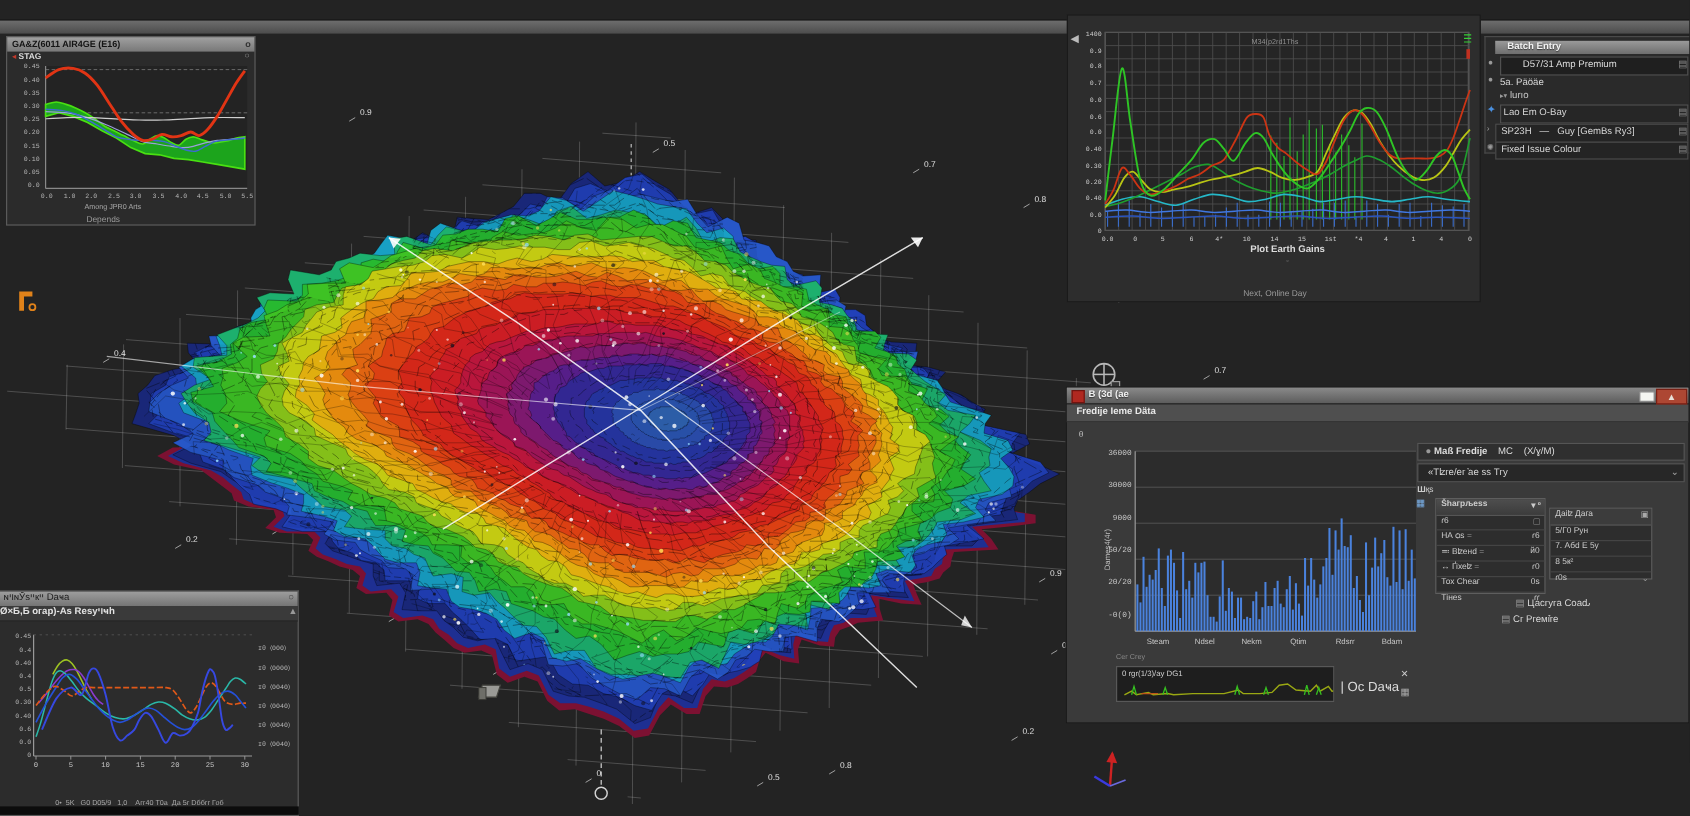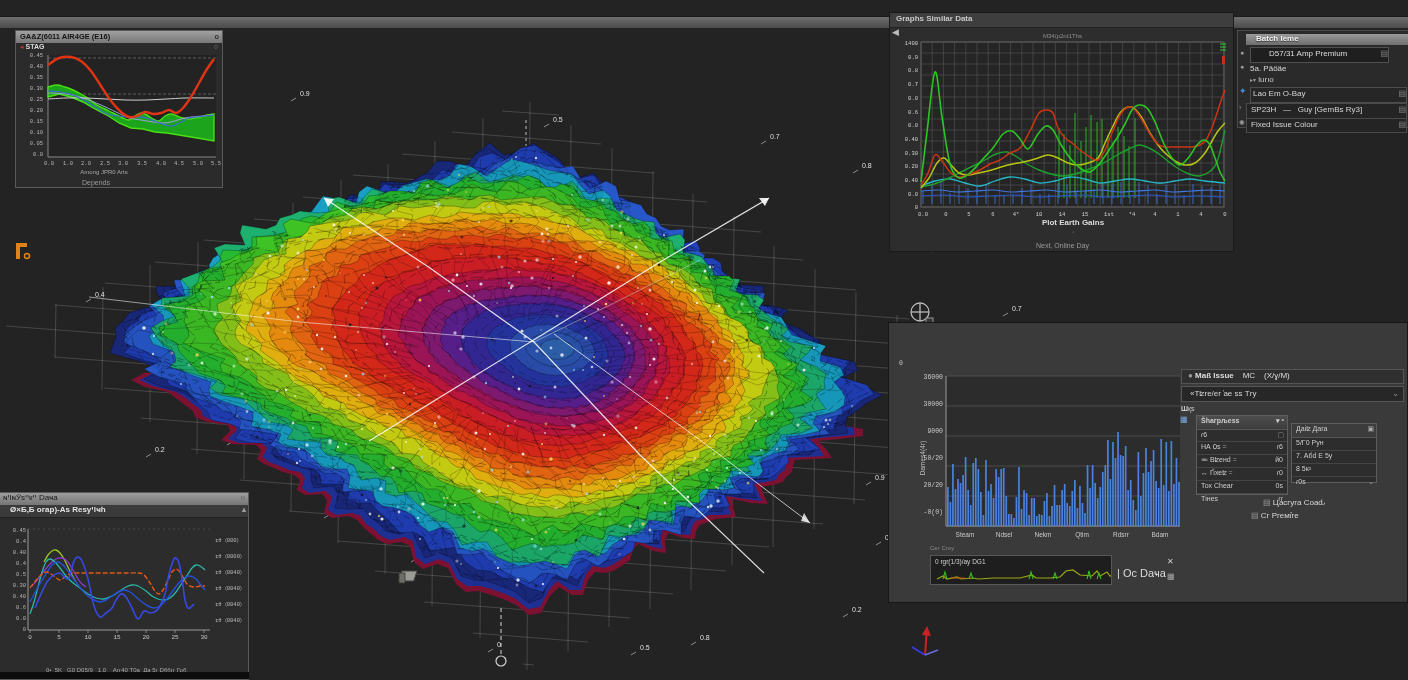--- a/index.html
+++ b/index.html
@@ -1083,21 +1083,21 @@
         <line x1="925" y1="655" x2="938" y2="650" stroke="#6a6adf" stroke-width="1.5"></line>
       </g>
       <g fill="#e0821a">
         <path d="M16,243 h11 v4 h-7 v12 h-4 z"></path>
         <circle cx="27" cy="256" r="2.5" fill="none" stroke="#e0821a" stroke-width="1.5"></circle>
       </g>
     </svg>
 
 <div style="position:absolute;left:0;top:16px;width:1408px;height:12px;background:linear-gradient(#6e6e6e,#4c4c4c);border-top:1px solid #1a1a1a;box-sizing:border-box"></div>
 
-<div style="position:absolute;left:15px;top:30px;width:208px;height:158px;background:#2b2b2b;border:1px solid #5a5a5a;box-sizing:border-box">
+<div style="position:absolute;left:5px;top:30px;width:208px;height:158px;background:#2b2b2b;border:1px solid #5a5a5a;box-sizing:border-box">
  <div style="height:11px;background:linear-gradient(#a0a0a0,#787878);color:#141414;font-size:7.5px;font-weight:bold;padding:1px 0 0 4px;letter-spacing:0;white-space:nowrap;overflow:hidden">GA&amp;Z(6011 AIR4GE (E16)<span style="float:right;margin-right:3px;color:#333">o</span></div>
  <div style="height:10px;color:#ddd;font-size:7px;padding-left:4px"><span style="color:#c0392b">◂</span> <b>STAG</b><span style="float:right;margin-right:4px;color:#999">○</span></div>
  <svg width="206" height="135" viewBox="0 0 206 135" style="display:block">
   <rect x="32" y="2" width="168" height="102" fill="#232323"></rect>
   <line x1="32" y1="5" x2="200" y2="5" stroke="#777" stroke-width="0.7" stroke-dasharray="3,2"></line>
   <line x1="32" y1="41" x2="200" y2="41" stroke="#777" stroke-width="0.7" stroke-dasharray="3,2"></line>
   <line x1="32" y1="2" x2="32" y2="104" stroke="#888" stroke-width="1"></line>
   <line x1="32" y1="104" x2="200" y2="104" stroke="#888" stroke-width="1"></line>
   <path d="M32.0,34.0C33.5,33.7 38.2,32.0 41.0,32.0C43.8,32.0 46.3,33.2 49.0,34.0C51.7,34.8 54.3,35.8 57.0,37.0C59.7,38.2 62.3,39.5 65.0,41.0C67.7,42.5 70.3,44.2 73.0,46.0C75.7,47.8 78.3,50.3 81.0,52.0C83.7,53.7 86.3,54.7 89.0,56.0C91.7,57.3 94.3,58.7 97.0,60.0C99.7,61.3 102.3,62.8 105.0,64.0C107.7,65.2 110.7,67.2 113.0,67.0C115.3,66.8 117.0,64.2 119.0,63.0C121.0,61.8 123.0,60.2 125.0,60.0C127.0,59.8 129.0,61.0 131.0,62.0C133.0,63.0 135.0,65.0 137.0,66.0C139.0,67.0 141.0,68.5 143.0,68.0C145.0,67.5 147.0,64.2 149.0,63.0C151.0,61.8 153.0,61.0 155.0,61.0C157.0,61.0 159.0,62.3 161.0,63.0C163.0,63.7 165.0,64.5 167.0,65.0C169.0,65.5 171.0,66.0 173.0,66.0C175.0,66.0 177.0,65.3 179.0,65.0C181.0,64.7 183.0,64.5 185.0,64.0C187.0,63.5 188.8,62.5 191.0,62.0C193.2,61.5 196.8,61.2 198.0,61.0L198.0,88.0 L187.0,86.0 L175.0,84.0 L163.0,82.0 L151.0,80.0 L139.0,79.0 L127.0,76.0 L115.0,75.0 L103.0,70.0 L91.0,62.0 L79.0,56.0 L67.0,49.0 L55.0,44.0 L43.0,41.0 L32.0,44.0Z" fill="#1ca41c" stroke="#49e012" stroke-width="1.4"></path>
   <path d="M32.0,40.0C35.0,40.2 44.2,40.2 50.0,41.0C55.8,41.8 61.2,43.2 67.0,45.0C72.8,46.8 79.5,49.7 85.0,52.0C90.5,54.3 95.3,56.8 100.0,59.0C104.7,61.2 108.8,63.7 113.0,65.0C117.2,66.3 121.0,66.3 125.0,67.0C129.0,67.7 133.3,68.5 137.0,69.0C140.7,69.5 144.0,70.0 147.0,70.0C150.0,70.0 152.0,69.7 155.0,69.0C158.0,68.3 161.7,66.8 165.0,66.0C168.3,65.2 171.3,64.5 175.0,64.0C178.7,63.5 183.2,63.3 187.0,63.0C190.8,62.7 196.2,62.2 198.0,62.0" fill="none" stroke="#9aa0d8" stroke-width="1"></path>
@@ -1123,21 +1123,20 @@
         <text x="145" y="112" font-size="5.5" fill="#b5b5b5" text-anchor="middle" font-family="Liberation Mono,monospace">4.0</text>
         <text x="163" y="112" font-size="5.5" fill="#b5b5b5" text-anchor="middle" font-family="Liberation Mono,monospace">4.5</text>
         <text x="182" y="112" font-size="5.5" fill="#b5b5b5" text-anchor="middle" font-family="Liberation Mono,monospace">5.0</text>
         <text x="200" y="112" font-size="5.5" fill="#b5b5b5" text-anchor="middle" font-family="Liberation Mono,monospace">5.5</text>
   <text x="88" y="121" font-size="6" fill="#a8a8a8" text-anchor="middle" font-family="Liberation Sans,sans-serif">Among  JPR0 Arts</text>
   <text x="80" y="132" font-size="7" fill="#999" text-anchor="middle" font-family="Liberation Sans,sans-serif">Depends</text>
  </svg>
 </div>
 
 <div style="position:absolute;left:889px;top:12px;width:345px;height:240px;background:#2d2d2d;border:1px solid #1a1a1a;box-sizing:border-box">
- <div style="height:13px;background:#3e3e3e;border-bottom:1px solid #222;color:#c8c8c8;font-size:8px;font-weight:bold;padding:1px 0 0 6px">Graphs Similar Data</div>
  <div style="position:absolute;left:2px;top:14px;color:#bbb;font-size:9px">◀</div>
  <div style="position:absolute;left:0;top:20px;width:345px;text-align:center;color:#8f8f8f;font-size:6px">M34(p2rd1Ths</div>
  <svg width="341" height="210" viewBox="0 0 341 210" style="display:block;margin-top:0px">
   <rect x="31" y="14" width="303" height="165" fill="#252525" stroke="#666" stroke-width="1"></rect>
   <line x1="31.0" y1="14" x2="31.0" y2="179" stroke="#4f4f4f" stroke-width="0.7"></line>
         <line x1="42.2" y1="14" x2="42.2" y2="179" stroke="#4f4f4f" stroke-width="0.7"></line>
         <line x1="53.4" y1="14" x2="53.4" y2="179" stroke="#4f4f4f" stroke-width="0.7"></line>
         <line x1="64.6" y1="14" x2="64.6" y2="179" stroke="#4f4f4f" stroke-width="0.7"></line>
         <line x1="75.8" y1="14" x2="75.8" y2="179" stroke="#4f4f4f" stroke-width="0.7"></line>
         <line x1="87.0" y1="14" x2="87.0" y2="179" stroke="#4f4f4f" stroke-width="0.7"></line>
@@ -1268,35 +1267,42 @@
         <text x="288" y="188" font-size="5.5" fill="#cfcfcf" text-anchor="middle" font-family="Liberation Mono,monospace">1</text>
         <text x="311" y="188" font-size="5.5" fill="#cfcfcf" text-anchor="middle" font-family="Liberation Mono,monospace">4</text>
         <text x="335" y="188" font-size="5.5" fill="#cfcfcf" text-anchor="middle" font-family="Liberation Mono,monospace">0</text>
   <text x="183" y="197" font-size="8" font-weight="bold" fill="#dcdcdc" text-anchor="middle" font-family="Liberation Sans,sans-serif">Plot Earth Gains</text>
   <text x="183" y="206" font-size="6" fill="#999" text-anchor="middle">◦</text>
  </svg>
  <div style="position:absolute;left:0;bottom:2px;width:345px;text-align:center;color:#9a9a9a;font-size:7px">Next, Online Day</div>
 </div>
 
 <div style="position:absolute;left:1237px;top:30px;width:171px;height:98px;background:#2a2a2a;border:1px solid #4a4a4a;border-right:none;box-sizing:border-box;font-family:'Liberation Sans',sans-serif">
- <div style="position:absolute;left:8px;top:3px;right:0;height:11px;background:linear-gradient(#9a9a9a,#6e6e6e);color:#f2f2f2;font-size:8px;font-weight:bold;padding:0 0 0 10px;text-shadow:0 1px 1px #333">Batch Ieme</div>
- <div style="position:absolute;left:12px;top:16px;right:19px;height:13px;background:#1f1f1f;border:1px solid #505050;color:#ddd;font-size:8px;padding:1px 0 0 18px">D57/31 Amp Premium<span style="float:right;color:#888">▤</span></div>
+ <div style="position:absolute;left:8px;top:3px;right:0;height:11px;background:linear-gradient(#9a9a9a,#6e6e6e);color:#f2f2f2;font-size:8px;font-weight:bold;padding:0 0 0 10px;text-shadow:0 1px 1px #333">Batch Entry</div>
+ <div style="position:absolute;left:12px;top:16px;right:1px;height:13px;background:#1f1f1f;border:1px solid #505050;color:#ddd;font-size:8px;padding:1px 0 0 18px">D57/31 Amp Premium<span style="float:right;color:#888">▤</span></div>
  <div style="position:absolute;left:2px;top:18px;color:#9a9a9a;font-size:7px">●</div>
  <div style="position:absolute;left:12px;top:33px;color:#d8d8d8;font-size:8px">5a. Päöäe</div>
  <div style="position:absolute;left:2px;top:32px;color:#9a9a9a;font-size:7px">●</div>
  <div style="position:absolute;left:12px;top:44px;color:#c8c8c8;font-size:8px"><span style="font-size:6px;color:#999">▸▾</span> lurıo</div>
  <div style="position:absolute;left:12px;top:56px;right:1px;height:13px;background:#262626;border:1px solid #4e4e4e;color:#d5d5d5;font-size:8px;padding:1px 0 0 2px">Lao Em O-Bay<span style="float:right;color:#888">▤</span></div>
  <div style="position:absolute;left:1px;top:55px;color:#4a90e0;font-size:9px">✦</div>
  <div style="position:absolute;left:8px;top:72px;right:1px;height:13px;background:#242424;border:1px solid #4a4a4a;color:#d5d5d5;font-size:8px;padding:1px 0 0 4px">SP23H&nbsp;&nbsp;&nbsp;—&nbsp;&nbsp;&nbsp;Guy [GemBs Ry3]<span style="float:right;color:#888">▤</span></div>
  <div style="position:absolute;left:1px;top:73px;color:#9a9a9a;font-size:7px">›</div>
  <div style="position:absolute;left:8px;top:87px;right:1px;height:12px;background:#242424;border:1px solid #4a4a4a;color:#d5d5d5;font-size:8px;padding:1px 0 0 4px">Fixed Issue Colour<span style="float:right;color:#888">▤</span></div>
  <div style="position:absolute;left:1px;top:88px;color:#9a9a9a;font-size:7px">✺</div>
 </div>
 
 <div style="position:absolute;left:888px;top:322px;width:520px;height:281px;background:#3a3a3a;border:1px solid #161616;box-sizing:border-box;font-family:'Liberation Sans',sans-serif">
+ <div style="height:13px;background:linear-gradient(#8a8a8a,#5c5c5c);border-bottom:1px solid #2a2a2a;position:relative">
+  <div style="position:absolute;left:4px;top:2px;width:9px;height:9px;background:#b02820;border:1px solid #701410"></div>
+  <div style="position:absolute;left:18px;top:1px;color:#f0f0f0;font-size:8px;font-weight:bold;text-shadow:0 1px 1px #333">B (3d (ae</div>
+  <div style="position:absolute;right:28px;top:3px;width:11px;height:7px;background:#f4f6f2;border:1px solid #888;border-radius:1px"></div>
+  <div style="position:absolute;right:1px;top:1px;width:24px;height:11px;background:#ad4733;border:1px solid #7a2014;color:#e8e2da;font-size:8px;text-align:center;line-height:11px">▲</div>
+ </div>
+ <div style="height:13px;background:#4f4f4f;border-bottom:1px solid #2e2e2e;color:#e8e8e8;font-size:8px;padding:1px 0 0 8px;font-weight:bold">Fredije Ieme Däta</div>
  <div style="position:absolute;left:10px;top:36px;color:#bbb;font-size:7px">θ</div>
  <svg width="296" height="180" viewBox="0 0 296 180" style="position:absolute;left:8px;top:40px">
   <rect x="49" y="13" width="234" height="150" fill="#2c2c2c"></rect>
   <line x1="49" y1="13" x2="283" y2="13" stroke="#5a5a5a" stroke-width="0.7"></line>
         <line x1="49" y1="43" x2="283" y2="43" stroke="#5a5a5a" stroke-width="0.7"></line>
         <line x1="49" y1="73" x2="283" y2="73" stroke="#5a5a5a" stroke-width="0.7"></line>
         <line x1="49" y1="103" x2="283" y2="103" stroke="#5a5a5a" stroke-width="0.7"></line>
         <line x1="49" y1="133" x2="283" y2="133" stroke="#5a5a5a" stroke-width="0.7"></line>
         <line x1="49" y1="163" x2="283" y2="163" stroke="#5a5a5a" stroke-width="0.7"></line>
   <line x1="49" y1="13" x2="49" y2="163" stroke="#999" stroke-width="1"></line>
@@ -1400,21 +1406,21 @@
         <text x="46" y="124" font-size="6.5" fill="#c8c8c8" text-anchor="end" font-family="Liberation Mono,monospace">20/20</text>
         <text x="46" y="151" font-size="6.5" fill="#c8c8c8" text-anchor="end" font-family="Liberation Mono,monospace">-0(0)</text>
         <text x="68" y="174" font-size="6.5" fill="#c8c8c8" text-anchor="middle" font-family="Liberation Sans,sans-serif">Steam</text>
         <text x="107" y="174" font-size="6.5" fill="#c8c8c8" text-anchor="middle" font-family="Liberation Sans,sans-serif">Ndsel</text>
         <text x="146" y="174" font-size="6.5" fill="#c8c8c8" text-anchor="middle" font-family="Liberation Sans,sans-serif">Nekm</text>
         <text x="185" y="174" font-size="6.5" fill="#c8c8c8" text-anchor="middle" font-family="Liberation Sans,sans-serif">Qtim</text>
         <text x="224" y="174" font-size="6.5" fill="#c8c8c8" text-anchor="middle" font-family="Liberation Sans,sans-serif">Rdsrr</text>
         <text x="263" y="174" font-size="6.5" fill="#c8c8c8" text-anchor="middle" font-family="Liberation Sans,sans-serif">Bdam</text>
   <text x="28" y="95" font-size="6.5" fill="#c0c0c0" text-anchor="middle" transform="rotate(-90 28 95)" font-family="Liberation Sans,sans-serif">Damеѕ4(4г)</text>
  </svg>
- <div style="position:absolute;left:292px;top:46px;width:223px;height:15px;background:#2f2f2f;border:1px solid #555;color:#ddd;font-size:8px;padding:1px 0 0 6px;box-sizing:border-box"><span style="color:#999">●</span> <b>Maß Issue</b>&nbsp;&nbsp;&nbsp;&nbsp;MC&nbsp;&nbsp;&nbsp;&nbsp;(X/ɣ/M)</div>
+ <div style="position:absolute;left:292px;top:46px;width:223px;height:15px;background:#2f2f2f;border:1px solid #555;color:#ddd;font-size:8px;padding:1px 0 0 6px;box-sizing:border-box"><span style="color:#999">●</span> <b>Maß Fredije</b>&nbsp;&nbsp;&nbsp;&nbsp;MC&nbsp;&nbsp;&nbsp;&nbsp;(X/ɣ/M)</div>
  <div style="position:absolute;left:292px;top:63px;width:223px;height:16px;background:#272727;border:1px solid #555;color:#d5d5d5;font-size:8px;padding:2px 0 0 8px;box-sizing:border-box">«Тʫге/ег ҆ае ѕѕ Тгу<span style="float:right;margin-right:4px;color:#999">⌄</span></div>
  <div style="position:absolute;left:292px;top:82px;color:#ccc;font-size:7px"><b>Ш</b>қѕ</div>
  <div style="position:absolute;left:291px;top:92px;color:#7ab0e8;font-size:8px">▦</div>
  <div style="position:absolute;left:307px;top:92px;width:92px;height:80px;background:#2d2d2d;border:1px solid #5e5e5e;box-sizing:border-box;font-size:7px;color:#ccc">
   <div style="height:12px;background:linear-gradient(#4e4e4e,#3c3c3c);border-bottom:1px solid #555;padding:1px 0 0 4px;font-weight:bold">Šһагрљеѕѕ <span style="float:right;margin-right:3px">▾ º</span></div>
   <div style="height:10px;padding:1px 0 0 4px;border-bottom:1px solid #444">ɾ6<span style="float:right;margin-right:3px;color:#888">▢</span></div>
   <div style="height:11px;padding:1px 4px 0 4px;border-bottom:1px solid #444">НА ѻѕ <span style="color:#999">=</span><span style="float:right">ɾ6</span></div>
   <div style="height:11px;padding:1px 4px 0 4px;border-bottom:1px solid #444">≕ Вʫенԁ <span style="color:#999">=</span><span style="float:right">й0</span></div>
   <div style="height:11px;padding:1px 4px 0 4px;border-bottom:1px solid #444">↔ Ґіхеʫ <span style="color:#999">=</span><span style="float:right">ɾ0</span></div>
   <div style="height:11px;padding:1px 4px 0 4px;border-bottom:1px solid #444">Тох Сһеаг<span style="float:right">0ѕ</span></div>
@@ -1445,21 +1451,21 @@
           <path d="M20,22 h14" stroke="#c05818" stroke-width="1"></path>
         </svg>
  </div>
  <div style="position:absolute;left:228px;top:244px;color:#dcdcdc;font-size:11px">| Oс Dаҹа</div>
  <div style="position:absolute;left:278px;top:234px;color:#ccc;font-size:8px">✕</div>
  <div style="position:absolute;left:278px;top:249px;color:#aaa;font-size:8px">▦</div>
 </div>
 
 <div style="position:absolute;left:0;top:492px;width:249px;height:188px;background:#2c2c2c;border:1px solid #5a5a5a;border-left:none;box-sizing:border-box;font-family:'Liberation Sans',sans-serif">
  <div style="height:12px;background:linear-gradient(#9d9d9d,#757575);color:#1a1a1a;font-size:8px;font-weight:normal;padding:0 0 0 3px">ɴױɴӮѕײкײ Dаҹа<span style="float:right;margin-right:3px;color:#444">○</span></div>
- <div style="height:12px;background:#3a3a3a;border-bottom:1px solid #222;color:#e2e2e2;font-size:8px;font-weight:bold;padding:0 0 0 10px">Ø×Б,Б огар)-Аѕ Rеѕуױҹһ<span style="float:right;margin-right:2px;color:#999">▴</span></div>
+ <div style="height:12px;background:#3a3a3a;border-bottom:1px solid #222;color:#e2e2e2;font-size:8px;font-weight:bold;padding:0 0 0 0">Ø×Б,Б огар)-Аѕ Rеѕуױҹһ<span style="float:right;margin-right:2px;color:#999">▴</span></div>
  <svg width="249" height="132" viewBox="0 0 249 132" style="display:block;margin-top:2px">
   <line x1="28" y1="9" x2="28" y2="110" stroke="#999" stroke-width="1"></line>
   <line x1="28" y1="110" x2="210" y2="110" stroke="#999" stroke-width="1"></line>
   <line x1="28" y1="9" x2="210" y2="9" stroke="#555" stroke-width="0.7" stroke-dasharray="2,3"></line>
   <line x1="30" y1="110" x2="30" y2="113" stroke="#999" stroke-width="0.8"></line>
         <line x1="59" y1="110" x2="59" y2="113" stroke="#999" stroke-width="0.8"></line>
         <line x1="88" y1="110" x2="88" y2="113" stroke="#999" stroke-width="0.8"></line>
         <line x1="117" y1="110" x2="117" y2="113" stroke="#999" stroke-width="0.8"></line>
         <line x1="146" y1="110" x2="146" y2="113" stroke="#999" stroke-width="0.8"></line>
         <line x1="175" y1="110" x2="175" y2="113" stroke="#999" stroke-width="0.8"></line>

